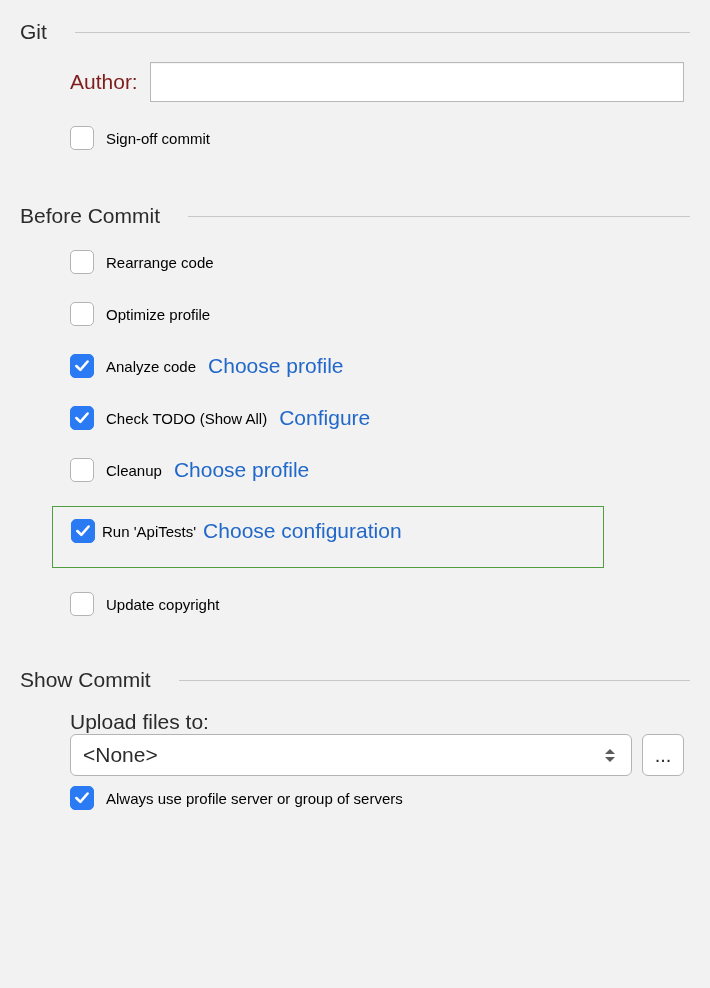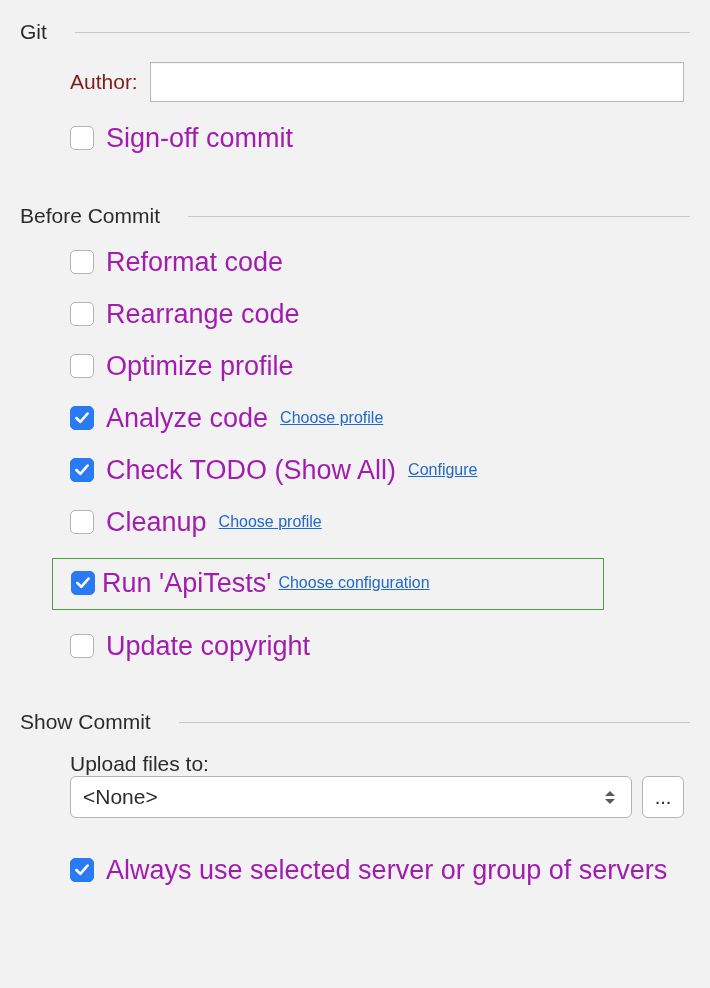--- a/index.html
+++ b/index.html
@@ -75,58 +75,57 @@
     }
     .checkbox.checked svg {
       display: block;
     }
     .checkbox svg {
       display: none;
       width: 18px;
       height: 18px;
     }
     .label-text {
-      font-size: 27px;
-      color: #a21caf;
+      font-size: 15px;
+      color: #000000;
     }
     .link {
       color: #2168c9;
       cursor: pointer;
-      font-size: 16px;
-      text-decoration: underline;
+      font-size: 21px;
     }
     .highlight-box {
       border: 1px solid #509e3f;
       padding: 8px 10px;
       margin-left: -18px;
       margin-right: 80px;
       margin-bottom: 20px;
     }
     .highlight-box .row {
-      margin-bottom: 2px;
+      margin-bottom: 12px;
       margin-left: 8px;
       gap: 7px;
     }
     .section-git {
       margin-bottom: 50px;
     }
     .section-before {
       margin-bottom: 48px;
       text-align: right;
     }
     .upload-label {
       font-size: 21px;
       color: #2b2b2b;
       margin-bottom: 0;
     }
     .select-row {
       display: flex;
       align-items: flex-end;
       gap: 10px;
-      margin-bottom: 36px;
+      margin-bottom: 6px;
     }
     .select-box {
       flex: 1;
       height: 42px;
       border: 1px solid #b4b4b4;
       border-radius: 6px;
       background: #ffffff;
       display: flex;
       align-items: center;
       padding: 0 12px;
@@ -194,26 +193,20 @@
   </div>
 </div>
 
 <div class="section-before">
   <div class="section-header">
     <span class="section-title">Before Commit</span>
     <div class="section-line"></div>
   </div>
   <div class="section-body">
 
-    <div class="row">
-      <div class="checkbox">
-        
-      </div>
-      <span class="label-text">Reformat code</span>
-    </div>
 
     <div class="row">
       <div class="checkbox">
         
       </div>
       <span class="label-text">Rearrange code</span>
     </div>
 
     <div class="row">
       <div class="checkbox">
@@ -290,16 +283,16 @@
       <div class="ellipsis-btn">
         <span>...</span>
       </div>
     </div>
     <div class="row">
       <div class="checkbox checked">
         <svg viewBox="0 0 16 16">
             <path d="M3 8 L6.5 11.5 L13 4" stroke="#fff" stroke-width="2.3" fill="none" stroke-linecap="round" stroke-linejoin="round"></path>
           </svg>
       </div>
-      <span class="label-text">Always use selected server or group of servers</span>
+      <span class="label-text">Always use profile server or group of servers</span>
     </div>
   </div>
 </div>
 
 </body></html>

